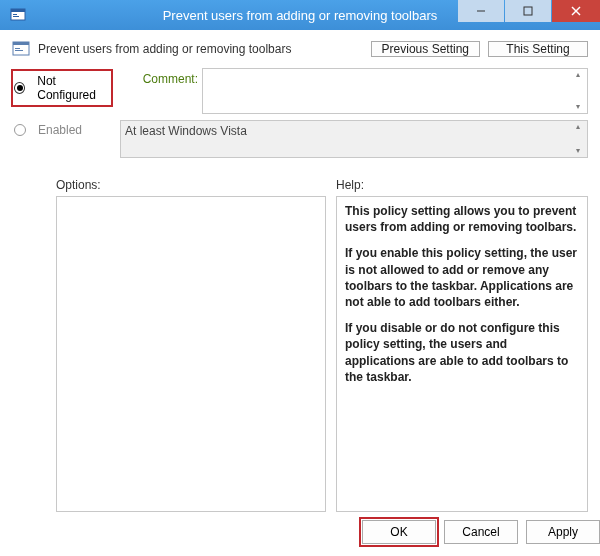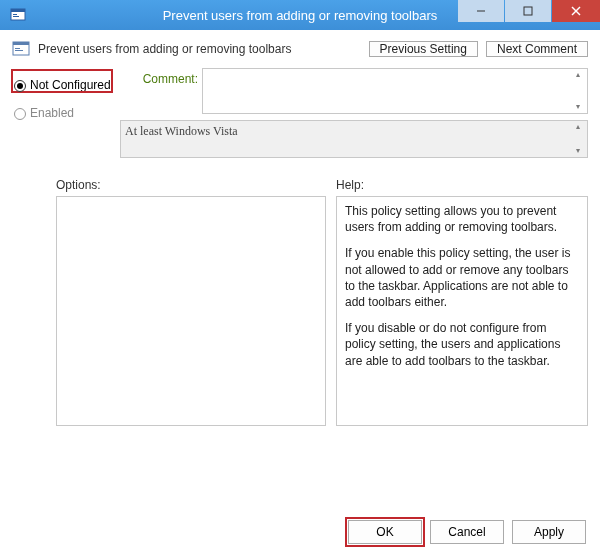--- a/index.html
+++ b/index.html
@@ -80,23 +80,23 @@
   .config-row {
     display: flex;
     gap: 8px;
   }
   .radios {
     width: 100px;
     padding-top: 2px;
   }
   .radio-item {
     display: flex;
-    align-items: flex-end;
-    gap: 4px;
-    height: 22px;
+    align-items: center;
+    gap: 12px;
+    height: 36px;
     padding-left: 2px;
     margin-bottom: 6px;
   }
   .radio-item.highlight {
     outline: 2px solid #c1272d;
     outline-offset: -1px;
   }
   .radio-dot {
     width: 12px; height: 12px;
     border: 1px solid #333;
@@ -133,21 +133,20 @@
     border: 1px solid #c8c8c8;
     background: #fff;
     position: relative;
   }
   .textarea-box.comment { height: 46px; }
   .textarea-box.supported { height: 38px; background: #f0f0f0; }
   .textarea-box .content {
     padding: 3px 18px 3px 4px;
     font-size: 12px;
     color: #444;
-    font-family: Liberation Serif, serif;
   }
   .scroll-arrows {
     position: absolute;
     right: 2px; top: 2px; bottom: 2px;
     width: 14px;
     display: flex;
     flex-direction: column;
     justify-content: space-between;
   }
   .sa { color: #7a7a7a; font-size: 8px; line-height: 1; text-align: center; }
@@ -157,33 +156,34 @@
     gap: 10px;
     margin-top: 14px;
     padding-left: 44px;
   }
   .col-label { margin-bottom: 4px; color: #333; }
   .options-col { width: 270px; }
   .help-col { flex: 1; }
   .panel {
     border: 1px solid #c8c8c8;
     background: #fff;
-    height: 230px;
+    height: 316px;
     padding: 6px 8px;
     overflow: hidden;
     font-size: 12px;
     color: #222;
     line-height: 1.35;
+    font-weight: bold;
   }
   .panel p { margin: 0 0 10px 0; }
 
   .footer {
     position: absolute;
     bottom: 12px;
-    right: 14px;
+    right: 0;
     display: flex;
     gap: 8px;
   }
   .footer button {
     width: 74px; height: 24px;
     background: #fdfdfd;
     border: 1px solid #aaa;
     font: inherit;
   }
   .footer .ok-wrap {
@@ -230,21 +230,21 @@
     <div class="page-icon">
       <svg width="18" height="18" viewBox="0 0 18 18">
         <rect x="1" y="2" width="16" height="13" fill="#fff" stroke="#5a7fb0" stroke-width="1"></rect>
         <rect x="1" y="2" width="16" height="3" fill="#5a7fb0"></rect>
         <rect x="3" y="8" width="5" height="1" fill="#5a7fb0"></rect>
         <rect x="3" y="10" width="8" height="1" fill="#5a7fb0"></rect>
       </svg>
     </div>
     <div class="page-title">Prevent users from adding or removing toolbars</div>
     <button class="nav-btn">Previous Setting</button>
-    <button class="nav-btn">Next Comment</button>
+    <button class="nav-btn">This Setting</button>
   </div>
 
   <div class="config-row">
     <div class="radios">
       <div class="radio-item highlight">
         <span class="radio-dot checked"></span>
         <span class="radio-label">Not Configured</span>
       </div>
       <div class="radio-item">
         <span class="radio-dot disabled"></span>
@@ -277,21 +277,21 @@
   <div class="mid-row">
     <div class="options-col">
       <div class="col-label">Options:</div>
       <div class="panel"></div>
     </div>
     <div class="help-col">
       <div class="col-label">Help:</div>
       <div class="panel">
         <p>This policy setting allows you to prevent users from adding or removing toolbars.</p>
         <p>If you enable this policy setting, the user is not allowed to add or remove any toolbars to the taskbar. Applications are not able to add toolbars either.</p>
-        <p>If you disable or do not configure from policy setting, the users and applications are able to add toolbars to the taskbar.</p>
+        <p>If you disable or do not configure this policy setting, the users and applications are able to add toolbars to the taskbar.</p>
       </div>
     </div>
   </div>
 
 </div>
 
 <div class="footer">
   <span class="ok-wrap">
     <button>OK</button>
   </span>

